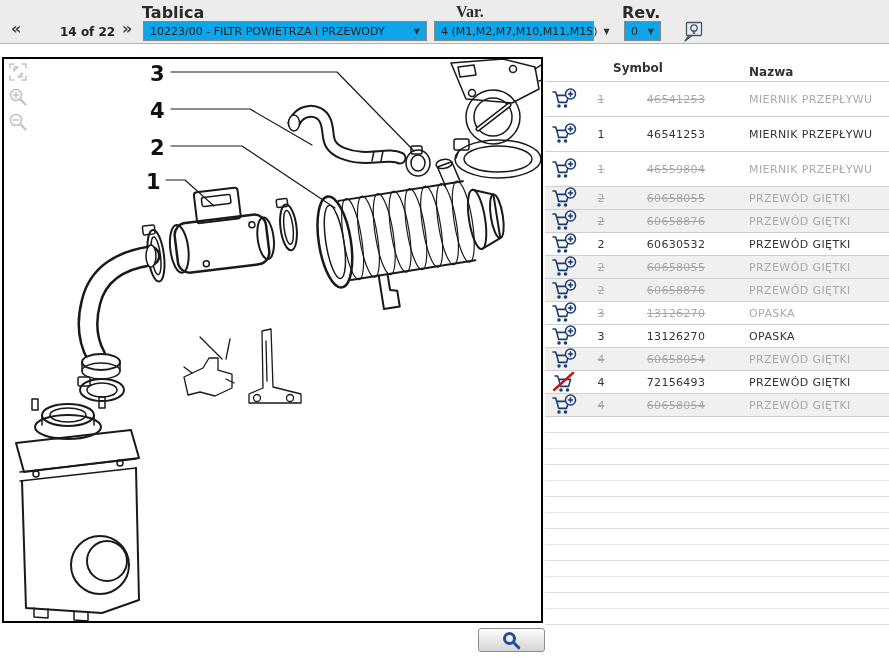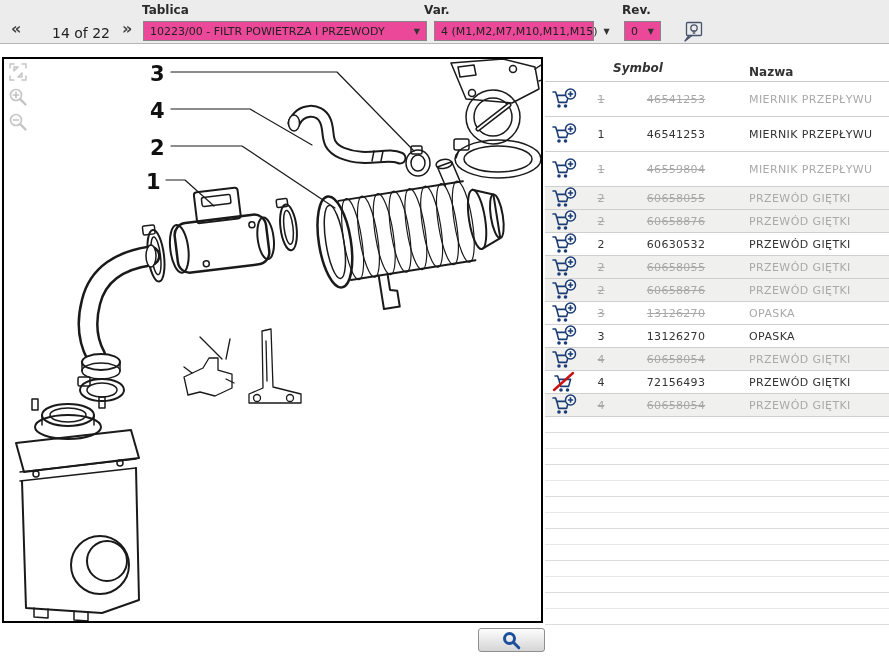--- a/index.html
+++ b/index.html
@@ -2,46 +2,46 @@
 <html style="--accent-navy: #1b3c74; --blocked-red: #cc1111; --inactive-gray: #a9a9a9; --active-text: #333333; --shaded-row-bg: #f0f0ee;"><head>
 <meta charset="utf-8">
 <style>
   html,body{margin:0;padding:0;background:#fff;}
   .app{position:relative;width:889px;height:658px;background:#fff;overflow:hidden;
        font-family:"DejaVu Sans","Liberation Sans",sans-serif;color:#333;}
 
   
   .topbar{position:absolute;left:0;top:0;width:889px;height:44px;background:#ececec;
           border-bottom:1px solid #b5b5b5;box-sizing:border-box;}
-  .tb-label{position:absolute;top:3px;font-size:12px;font-weight:bold;color:#2b2b2b;}
-  .lbl-tablica{left:142px;} .lbl-var{left:424px;} .lbl-rev{left:622px;}
+  .tb-label{position:absolute;top:3px;font-size:16px;font-weight:bold;color:#2b2b2b;}
+  .lbl-tablica{left:142px;} .lbl-var{left:456px;font-family:Liberation Serif, serif;} .lbl-rev{left:622px;}
   .nav-arrow{position:absolute;top:20px;font-size:16px;font-weight:bold;color:#444;cursor:pointer;line-height:18px;}
   .prev{left:11px;} .next{left:122px;}
-  .page-ind{position:absolute;left:52px;top:25px;font-size:14px;color:#222;}
+  .page-ind{position:absolute;left:60px;top:25px;font-size:12px;color:#222;font-weight:bold;}
   .fselect{position:absolute;top:21px;height:20px;box-sizing:border-box;border:1px solid #878787;
-           background:#ec4899;font-size:11px;color:#222;display:flex;align-items:center;
+           background:#0ea5e9;font-size:11px;color:#222;display:flex;align-items:center;
            padding:0 6px;justify-content:space-between;cursor:pointer;white-space:nowrap;}
   .sel-table{left:143px;width:284px;}
   .sel-var{left:434px;width:160px;}
   .sel-rev{left:624px;width:37px;}
   .dd-arrow{font-size:8px;color:#333;margin-left:6px;}
   .bulb-btn{position:absolute;left:682px;top:21px;width:22px;height:22px;cursor:pointer;}
 
   
   .panel{position:absolute;left:2px;top:57px;width:541px;height:566px;border:2px solid #000;
          background:#fff;box-sizing:border-box;}
   .dtools{position:absolute;left:4px;top:3px;display:flex;flex-direction:column;gap:5px;z-index:3;}
   .dtool{width:20px;height:20px;cursor:pointer;color:#c4c4c4;}
   .diagram-svg{position:absolute;left:0;top:0;width:537px;height:562px;}
 
   
   .ptable{position:absolute;left:545px;top:57px;width:344px;}
   .thead{position:relative;height:24px;border-bottom:1px solid #c9c9c9;
          font-size:12px;font-weight:bold;color:#333;}
-  .th-symbol{position:absolute;left:68px;top:4px;font-style:italic;}
+  .th-symbol{position:absolute;left:68px;top:4px;}
   .th-nazwa{position:absolute;left:204px;top:8px;}
   .prow{display:flex;align-items:center;height:22px;border-bottom:1px solid #cfcfcf;
         font-size:11px;background:#fff;}
   .prow.tall{height:34px;}
   .prow.shaded{background:var(--shaded-row-bg,#f0f0ee);}
   .prow.inactive{color:var(--inactive-gray,#a9a9a9);}
   .prow.active{color:var(--active-text,#333);}
   .prow.inactive .c-ref,.prow.inactive .c-sym{text-decoration:line-through;}
   .c-icon{width:44px;padding-left:6px;box-sizing:border-box;display:flex;align-items:center;
           color:var(--accent-navy,#1b3c74);cursor:pointer;}

